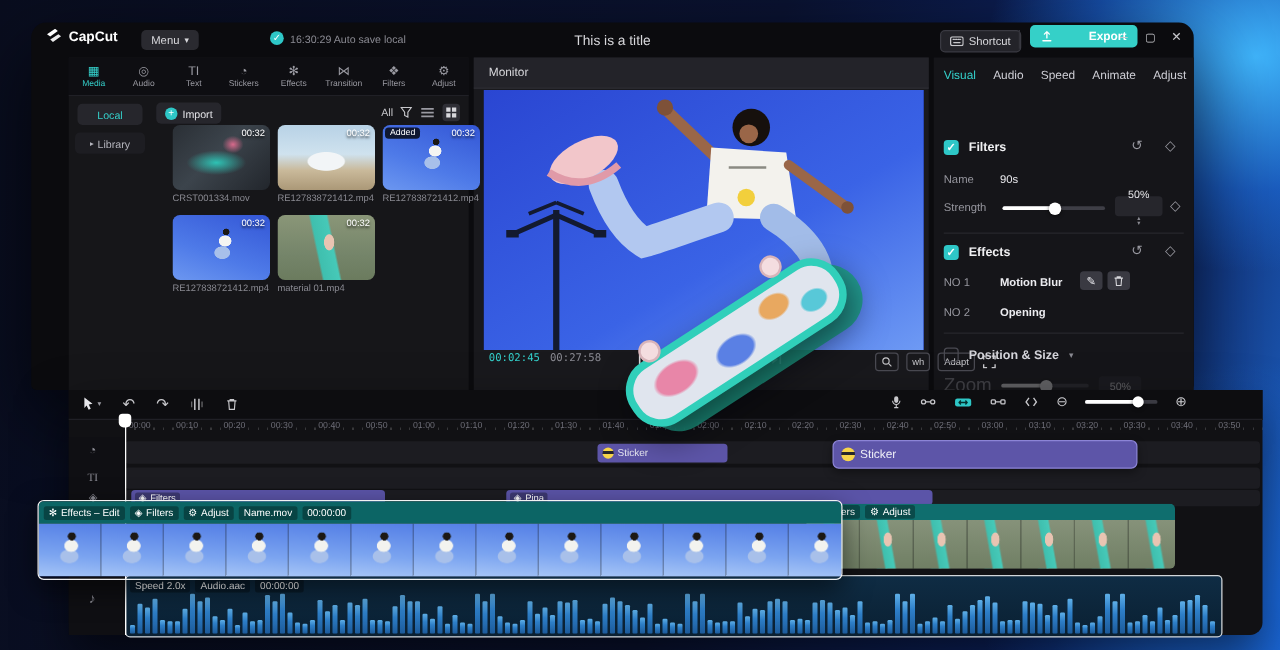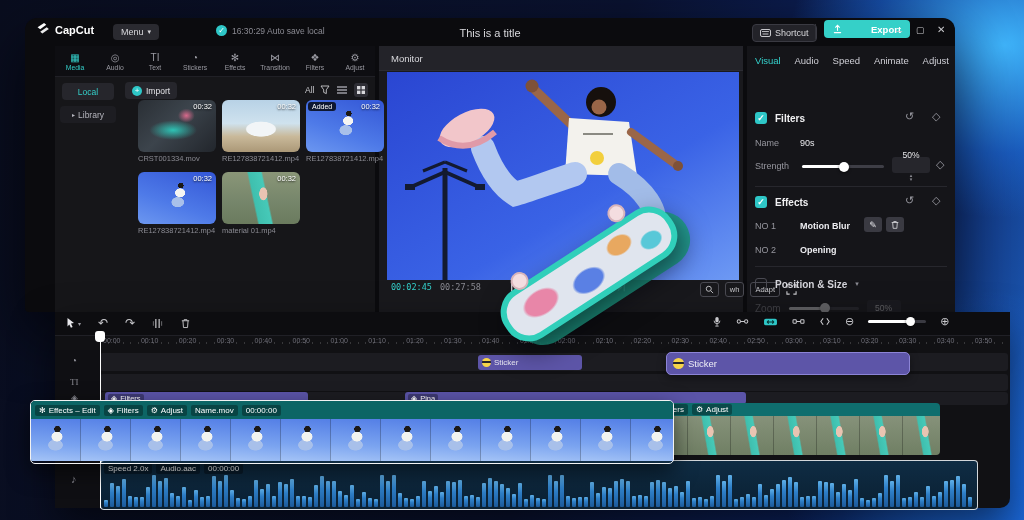--- a/index.html
+++ b/index.html
@@ -368,21 +368,21 @@
   <span class="abs txt" style="left:800px;top:245px;font-size:9px;font-weight:700;color:#ececf0;">Opening</span>
 
   <div class="divline" style="left:755px;top:266px;width:192px;"></div>
 
   <div class="abs" style="left:755px;top:278px;display:flex;align-items:center;gap:8px;">
     <span class="checkbox off"></span>
     <span style="font-size:10px;font-weight:700;color:#d4d4da;">Position &amp; Size</span>
     <span style="font-size:7px;color:#8a8a92;">▾</span>
   </div>
   <div class="abs" style="left:755px;top:300px;width:192px;display:flex;align-items:center;gap:8px;opacity:.32;">
-    <span class="dim txt" style="font-size:10px;">Zoom</span>
+    <span class="dim txt" style="font-size:15px;">Zoom</span>
     <div class="slider-track" style="width:70px;">
         <div class="slider-fill" style="width:50%;"></div>
         <div class="knob" style="left:31px;"></div>
       </div>
     <div class="valbox" style="width:34px;">
         <span>50%</span>
       </div>
   </div>
 
   <div class="tl-panel"></div>

